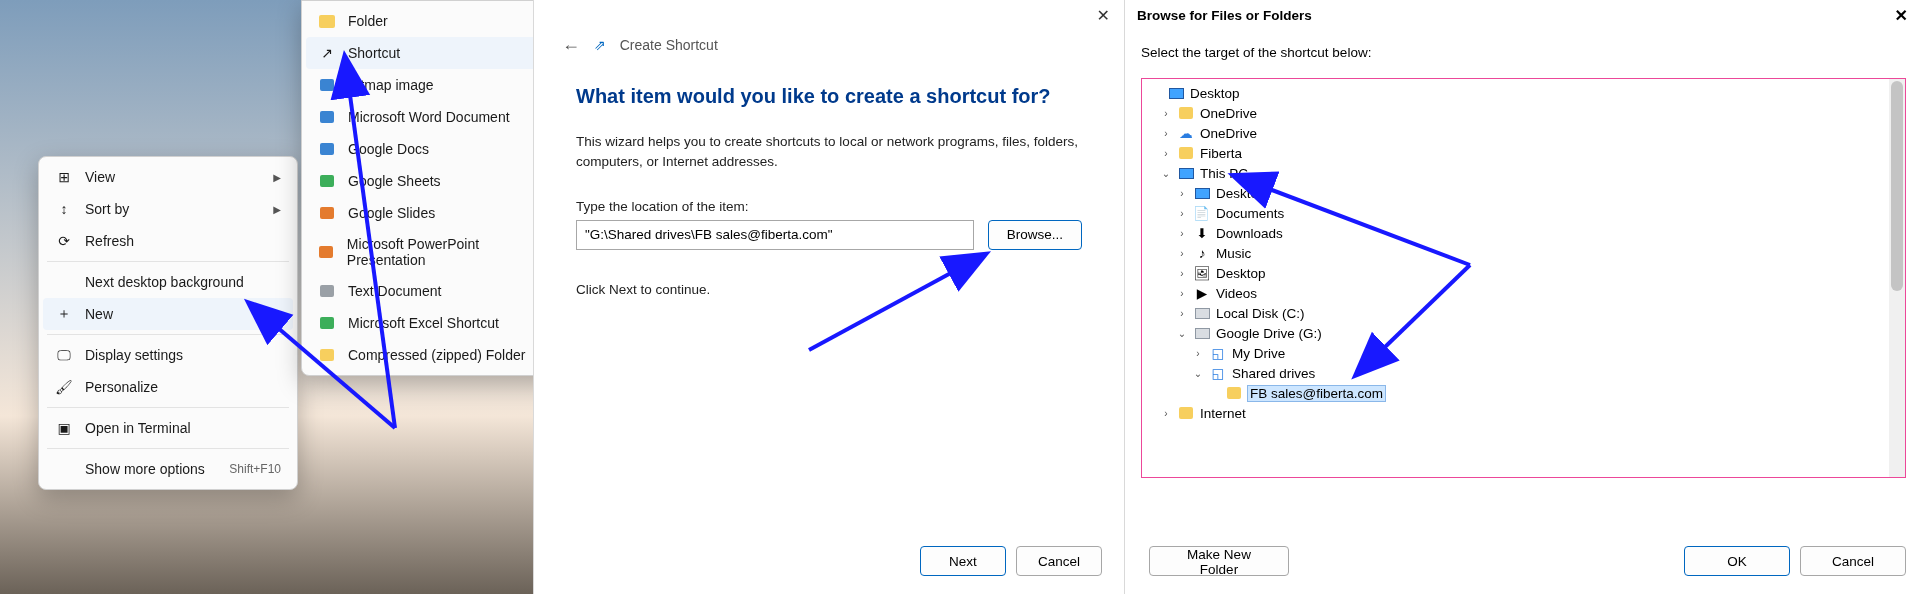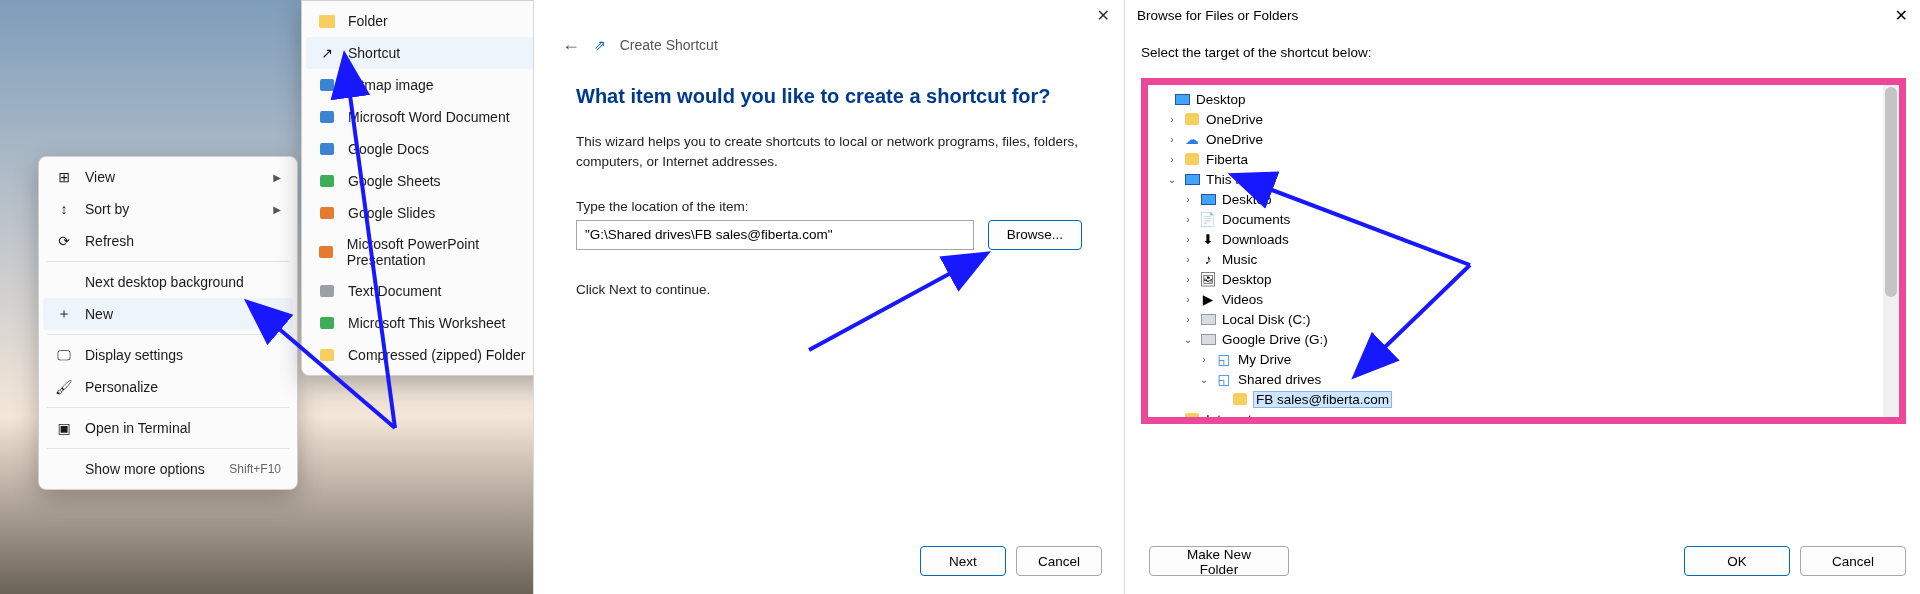--- a/index.html
+++ b/index.html
@@ -28,23 +28,23 @@
     .loc-row { display:flex; gap:14px; align-items:center; margin-bottom:30px;}
     .loc-input { flex:1; height:30px; border:1px solid #a7a7a7; padding:0 8px; font-size:13.5px; }
     .btn { height:30px; padding:0 18px; background:#fdfdfd; border:1px solid #a7a7a7; border-radius:4px; font-size:13.5px; cursor:pointer; }
     .btn.accent { border-color:#0067c0; color:#000; }
     .wiz-footer { position:absolute; right:22px; bottom:18px; display:flex; gap:10px; }
     .wiz-footer .btn { width:86px; }
     .close-x { position:absolute; top:6px; right:14px; font-size:16px; color:#333; }
 
     
     .panel3 { width:795px; height:594px; position:relative; background:#fff; }
-    .dlg-title-row { display:flex; align-items:center; justify-content:space-between; padding:6px 12px 4px 12px; font-size:13.5px; }
+    .dlg-title-row { display:flex; align-items:center; justify-content:space-between; padding:6px 12px 4px 12px; font-size:13.5px;font-weight:bold; }
     .dlg-sub { padding:16px 0 14px 16px; font-size:13.5px; }
-    .tree-wrap { margin:4px 14px 16px 16px; border:7px solid #ec4899; height:346px; position:relative; overflow:hidden; }
+    .tree-wrap { margin:4px 14px 16px 16px; border:1px solid #ec4899; height:400px; position:relative; overflow:hidden; }
     .tree-scroll { position:absolute; right:0; top:0; bottom:0; width:16px; background:#f0f0f0; }
     .tree-thumb { position:absolute; right:2px; top:2px; width:12px; height:210px; background:#c4c4c4; border-radius:6px; }
     .tree { padding:4px 0 4px 4px; font-size:13.5px; }
     .node { display:flex; align-items:center; gap:6px; height:20px; padding:0 4px; white-space:nowrap; }
     .node .tw { width:12px; text-align:center; color:#555; font-size:10px; }
     .node .ic { width:16px; height:16px; display:flex; align-items:center; justify-content:center; }
     .node.sel span.lbl { background:#cde6ff; outline:1px solid #8ab7e9; padding:0 2px; }
     .ind1 { padding-left:14px; } .ind2 { padding-left:30px; } .ind3 { padding-left:46px; } .ind4 { padding-left:62px; }
     .dlg-footer { position:absolute; left:14px; right:14px; bottom:18px; display:flex; align-items:center; }
     .dlg-footer .spacer { flex:1; }
@@ -166,21 +166,21 @@
     <div class="ctx-item">
       <span class="ic">
           <span class="sq grey"></span>
         </span>
       <span>Text Document</span>
     </div>
     <div class="ctx-item">
       <span class="ic">
           <span class="sq green"></span>
         </span>
-      <span>Microsoft This Worksheet</span>
+      <span>Microsoft Excel Shortcut</span>
     </div>
     <div class="ctx-item">
       <span class="ic">
           <span class="sq fld"></span>
         </span>
       <span>Compressed (zipped) Folder</span>
     </div>
   </div>
 
   <svg class="overlay" width="533" height="594">

